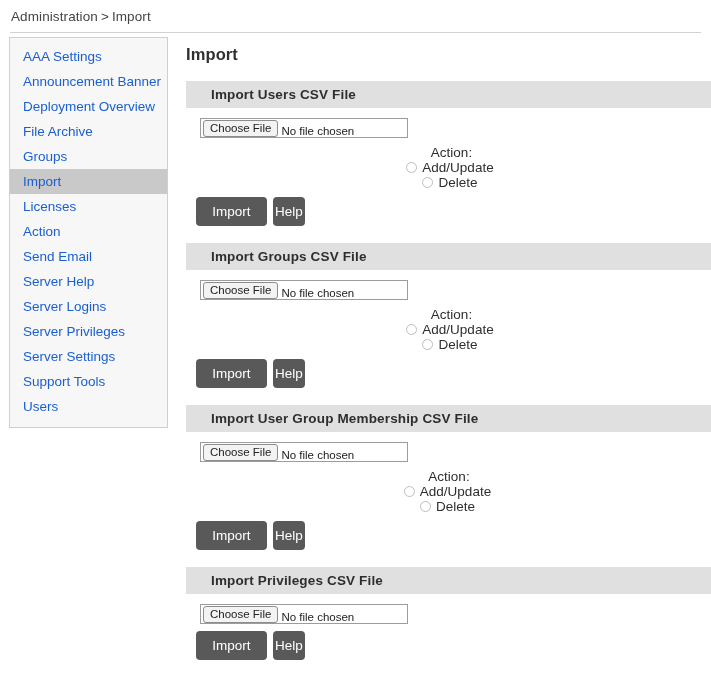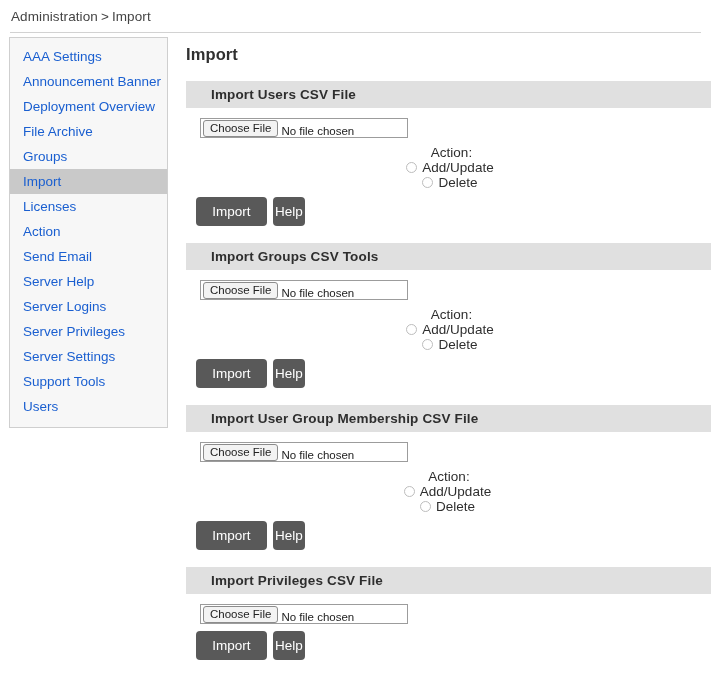--- a/index.html
+++ b/index.html
@@ -226,21 +226,21 @@
                 <span>Delete</span>
               </label>
             </div>
             <div class="btn-row">
               <button class="btn btn-import">Import</button>
               <button class="btn btn-help">Help</button>
             </div>
           </div>
         </div>
         <div class="section">
-          <div class="section-header">Import Groups CSV Tools</div>
+          <div class="section-header">Import Groups CSV File</div>
           <div class="section-body">
             <div class="file-input">
               <span class="file-btn">Choose File</span>
               <span class="file-status">No file chosen</span>
             </div>
             <div class="action-row">
               <span class="action-label">Action:</span>
               <label class="radio-opt">
                 <span class="radio-dot"></span>
                 <span>Add/Update</span>

